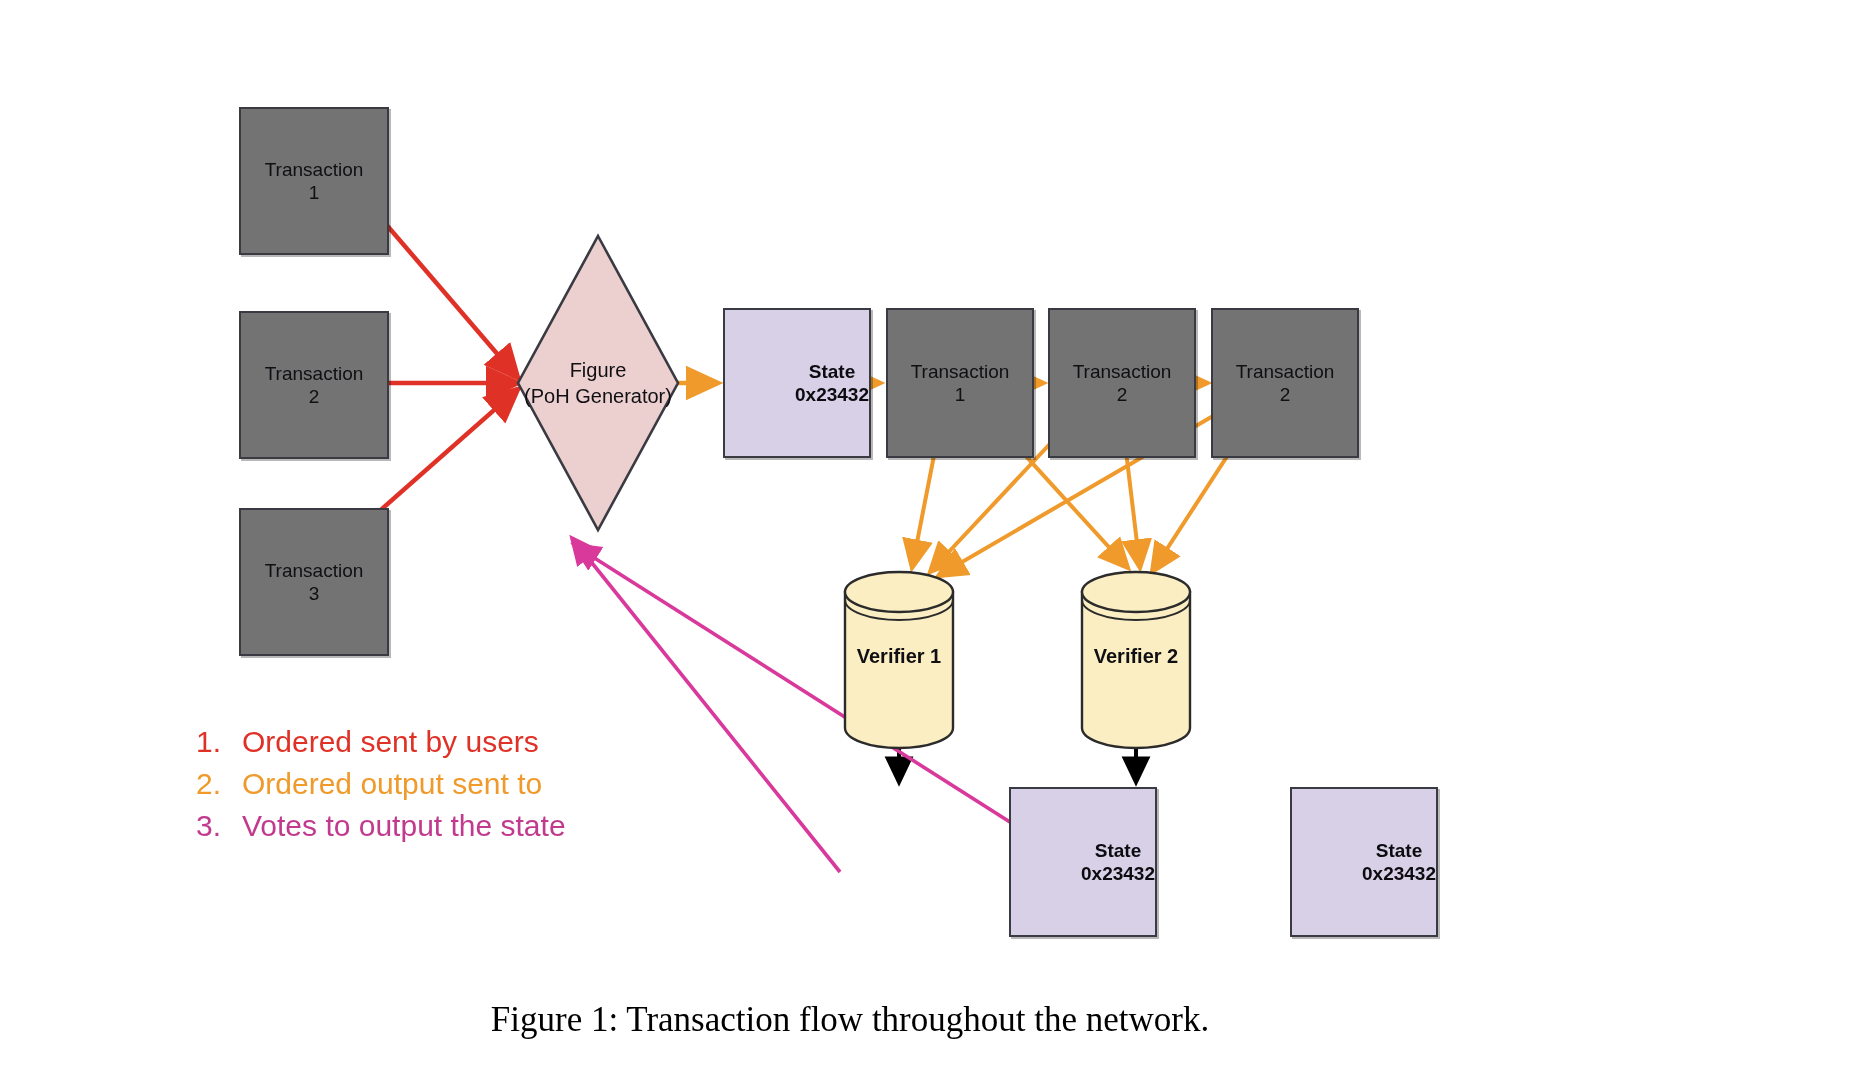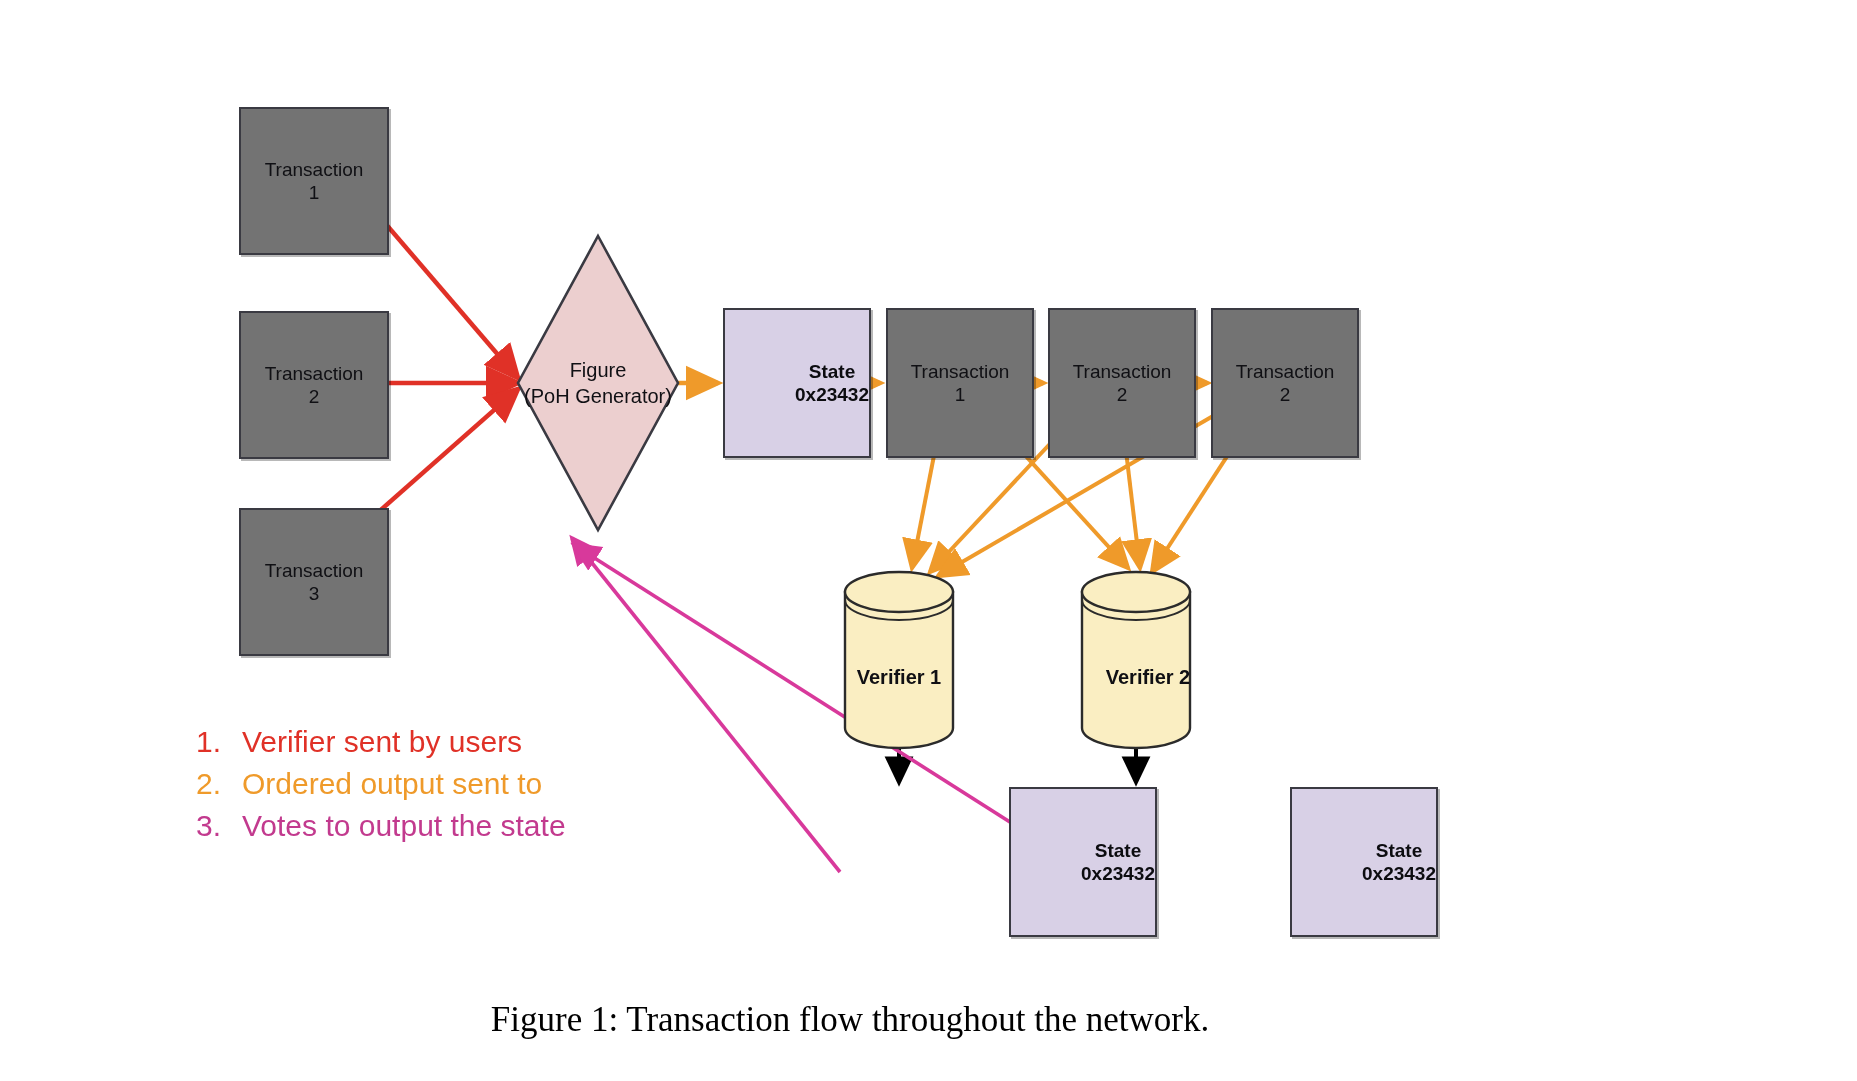--- a/index.html
+++ b/index.html
@@ -9,21 +9,21 @@
   svg.layer{position:absolute;left:0;top:0;width:1857px;height:1081px;overflow:visible;}
   .node{position:absolute;box-sizing:border-box;display:flex;align-items:center;
         justify-content:center;text-align:center;line-height:1.22;}
   .txbox{background:#737373;border:2px solid #3a3a42;
          box-shadow:2px 2px 0 rgba(0,0,0,0.28);font-size:19px;color:#101014;font-weight:400;}
   .statebox{background:#d8d0e6;border:2px solid #3a3a42;
             box-shadow:2px 2px 0 rgba(0,0,0,0.28);font-size:19px;color:#0c0c10;font-weight:700;justify-content:flex-end;}
   .diamond-label{position:absolute;display:flex;align-items:center;justify-content:center;
                  text-align:center;font-size:20px;color:#101014;line-height:1.3;}
   .cyl-label{position:absolute;display:flex;align-items:center;justify-content:center;
-             width:100%;font-size:20px;font-weight:700;color:#101014;margin-top:21px;}
+             width:100%;font-size:20px;font-weight:700;color:#101014;}
   .legend{position:absolute;left:196px;top:722px;width:560px;font-size:30px;line-height:1.33;}
   .legend-row{display:flex;align-items:flex-start;margin-bottom:2px;}
   .legend-num{width:46px;flex:none;text-align:left;}
   .legend-text{flex:1;}
   .legend-cont{margin-left:46px;}
   .caption{position:absolute;left:0;top:1000px;width:1700px;text-align:center;
            font-family:"Liberation Serif", serif;font-size:35px;color:#000;}
   .cap-wrap{display:inline-block;}
 </style>
 </head>
@@ -140,39 +140,39 @@
     </span>
   </div>
   <div class="node txbox" style="left:1211px;top:308px;width:148px;height:150px;">
     <span>
       <span>Transaction</span><br>
       <span>2</span>
     </span>
   </div>
 
   <div class="cyl-label" style="left:845px;top:645px;width:108px;">Verifier 1</div>
-  <div class="cyl-label" style="left:1082px;top:645px;width:108px;padding-left:12px;">Verifier 2</div>
+  <div class="cyl-label" style="left:1082px;top:645px;width:108px;">Verifier 2</div>
 
   <div class="node statebox" style="left:1009px;top:787px;width:148px;height:150px;">
     <span>
       <span>State</span><br>
       <span>0x23432</span>
     </span>
   </div>
   <div class="node statebox" style="left:1290px;top:787px;width:148px;height:150px;">
     <span>
       <span>State</span><br>
       <span>0x23432</span>
     </span>
   </div>
 
   <div class="legend">
     <div class="legend-row" style="color:#e03127;">
       <span class="legend-num">1.</span>
-      <span class="legend-text">Verifier sent by users</span>
+      <span class="legend-text">Ordered sent by users</span>
     </div>
     <div class="legend-row" style="color:#ef9a2a;">
       <span class="legend-num">2.</span>
       <span class="legend-text">Ordered output sent to</span>
     </div>
     <div class="legend-row" style="color:#c23a8e;">
       <span class="legend-num">3.</span>
       <span class="legend-text">Votes to output the state</span>
     </div>
   </div>

